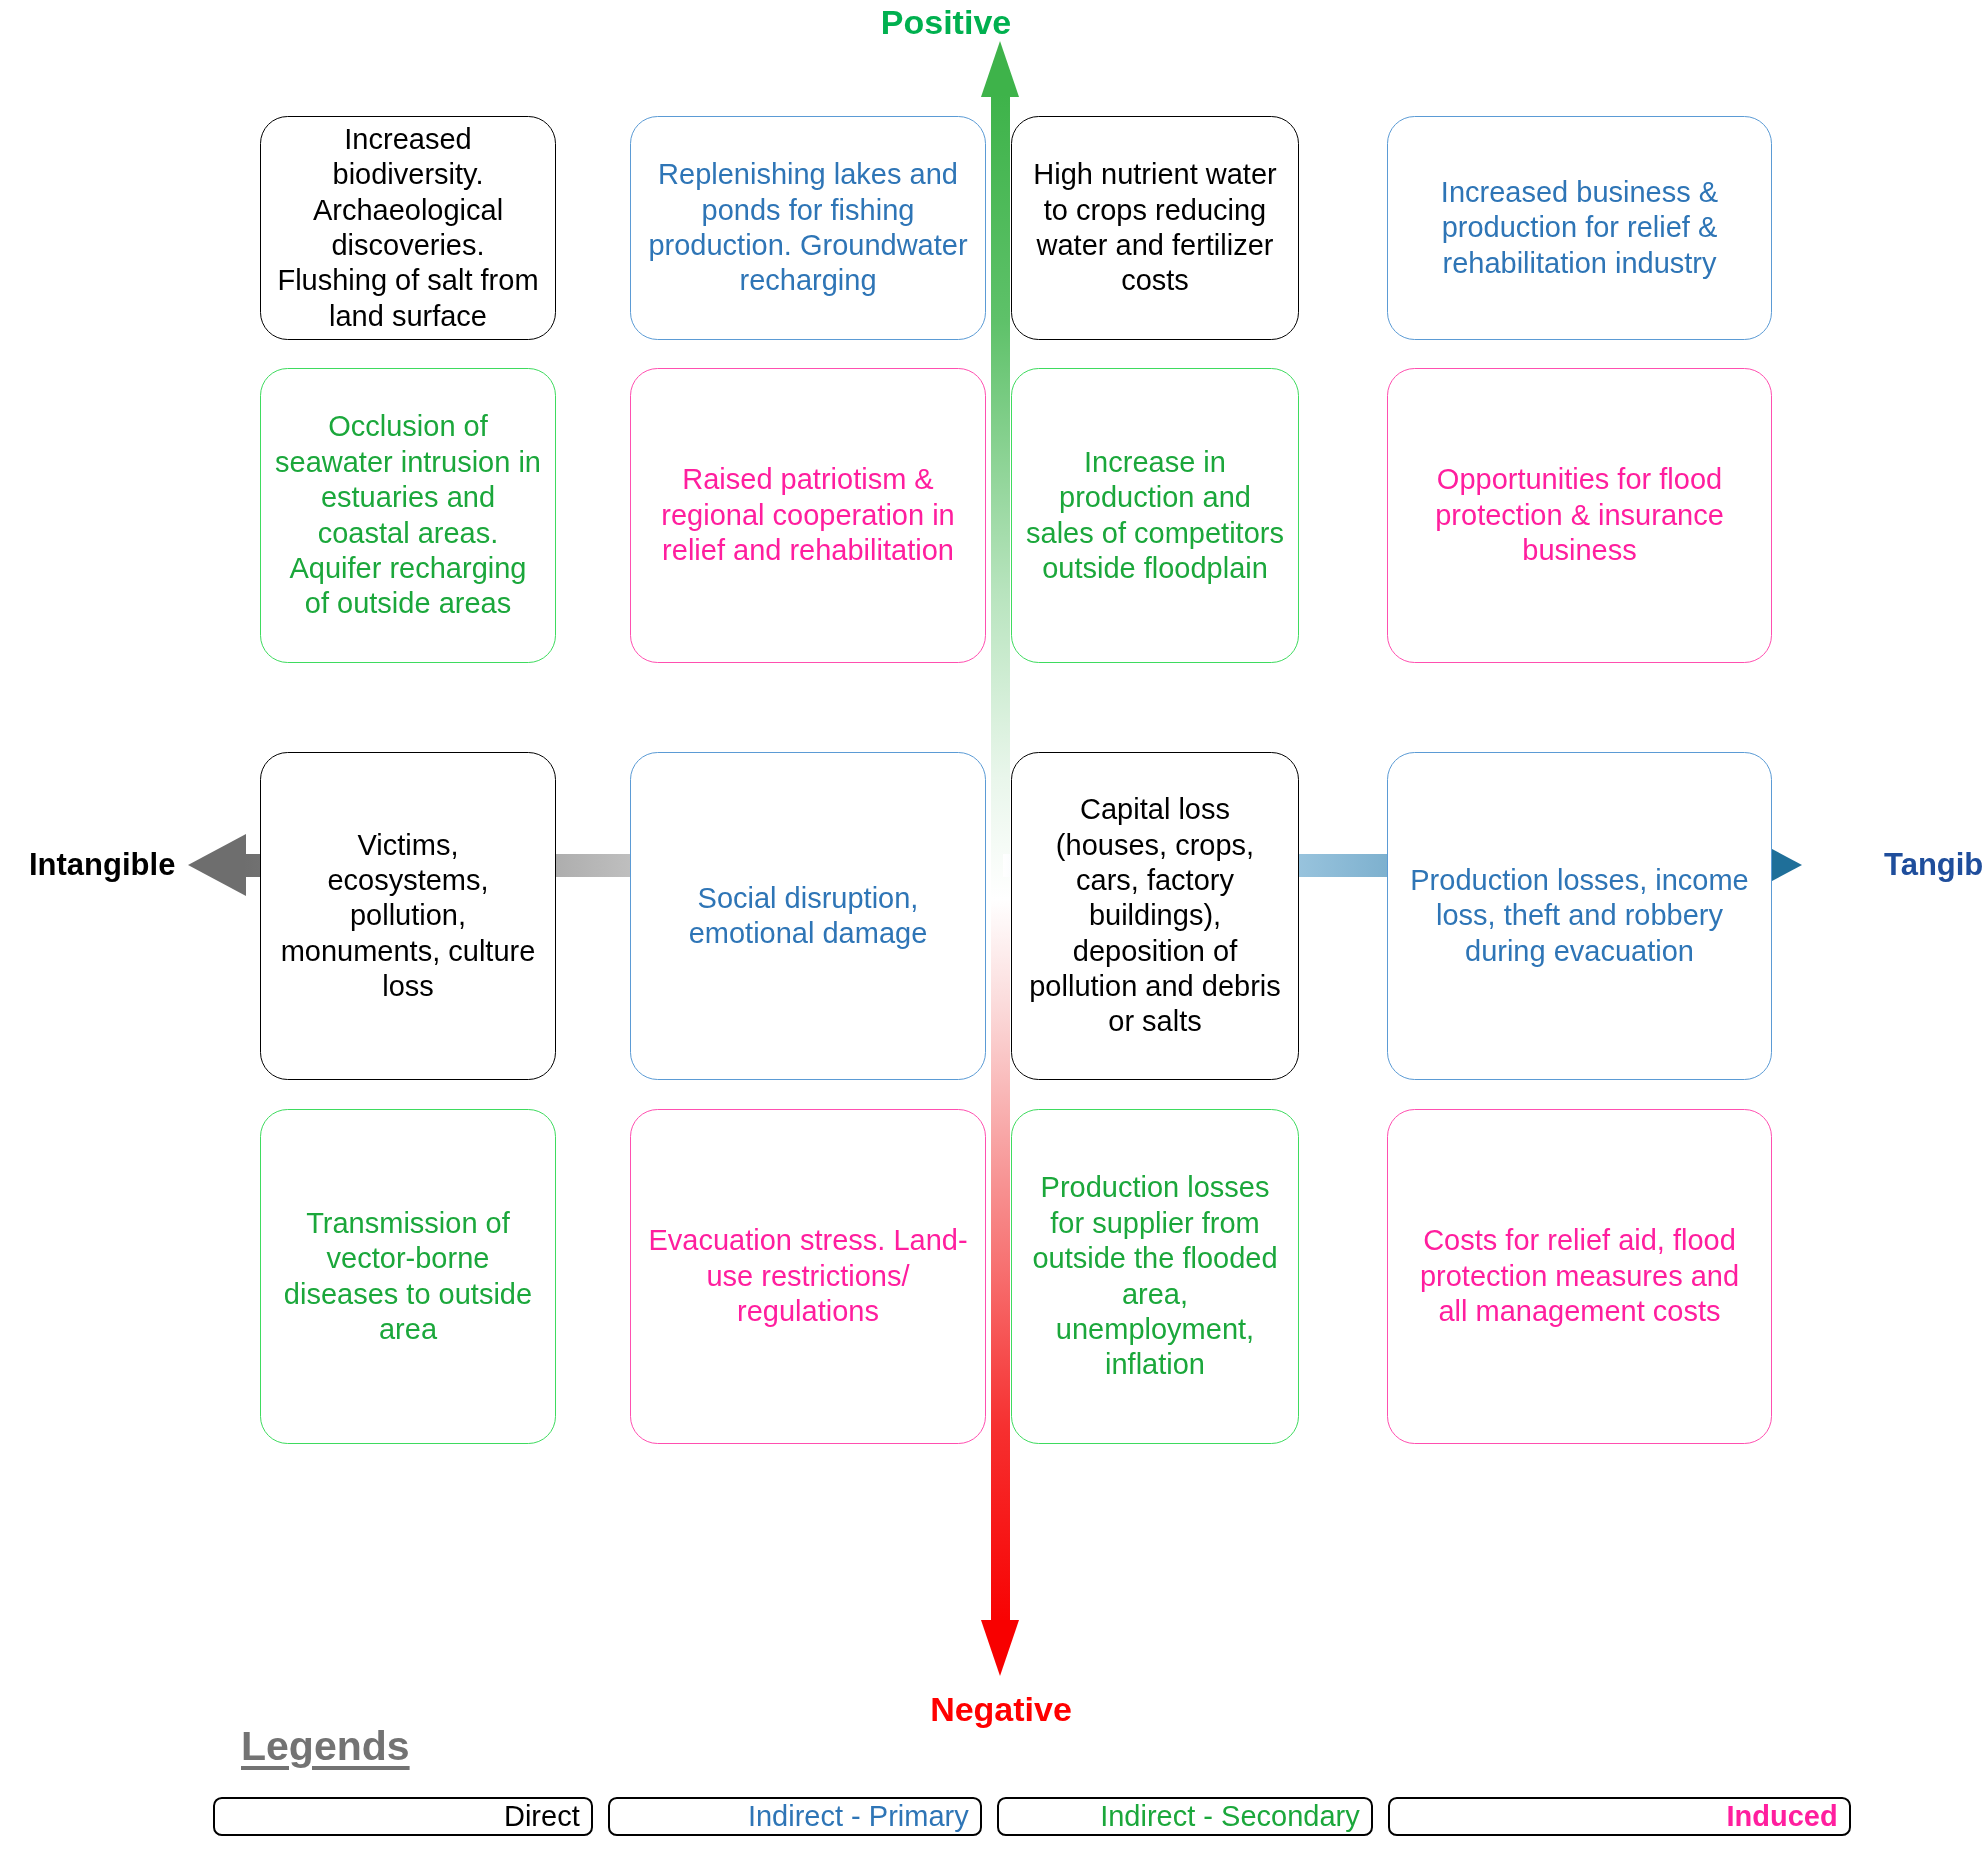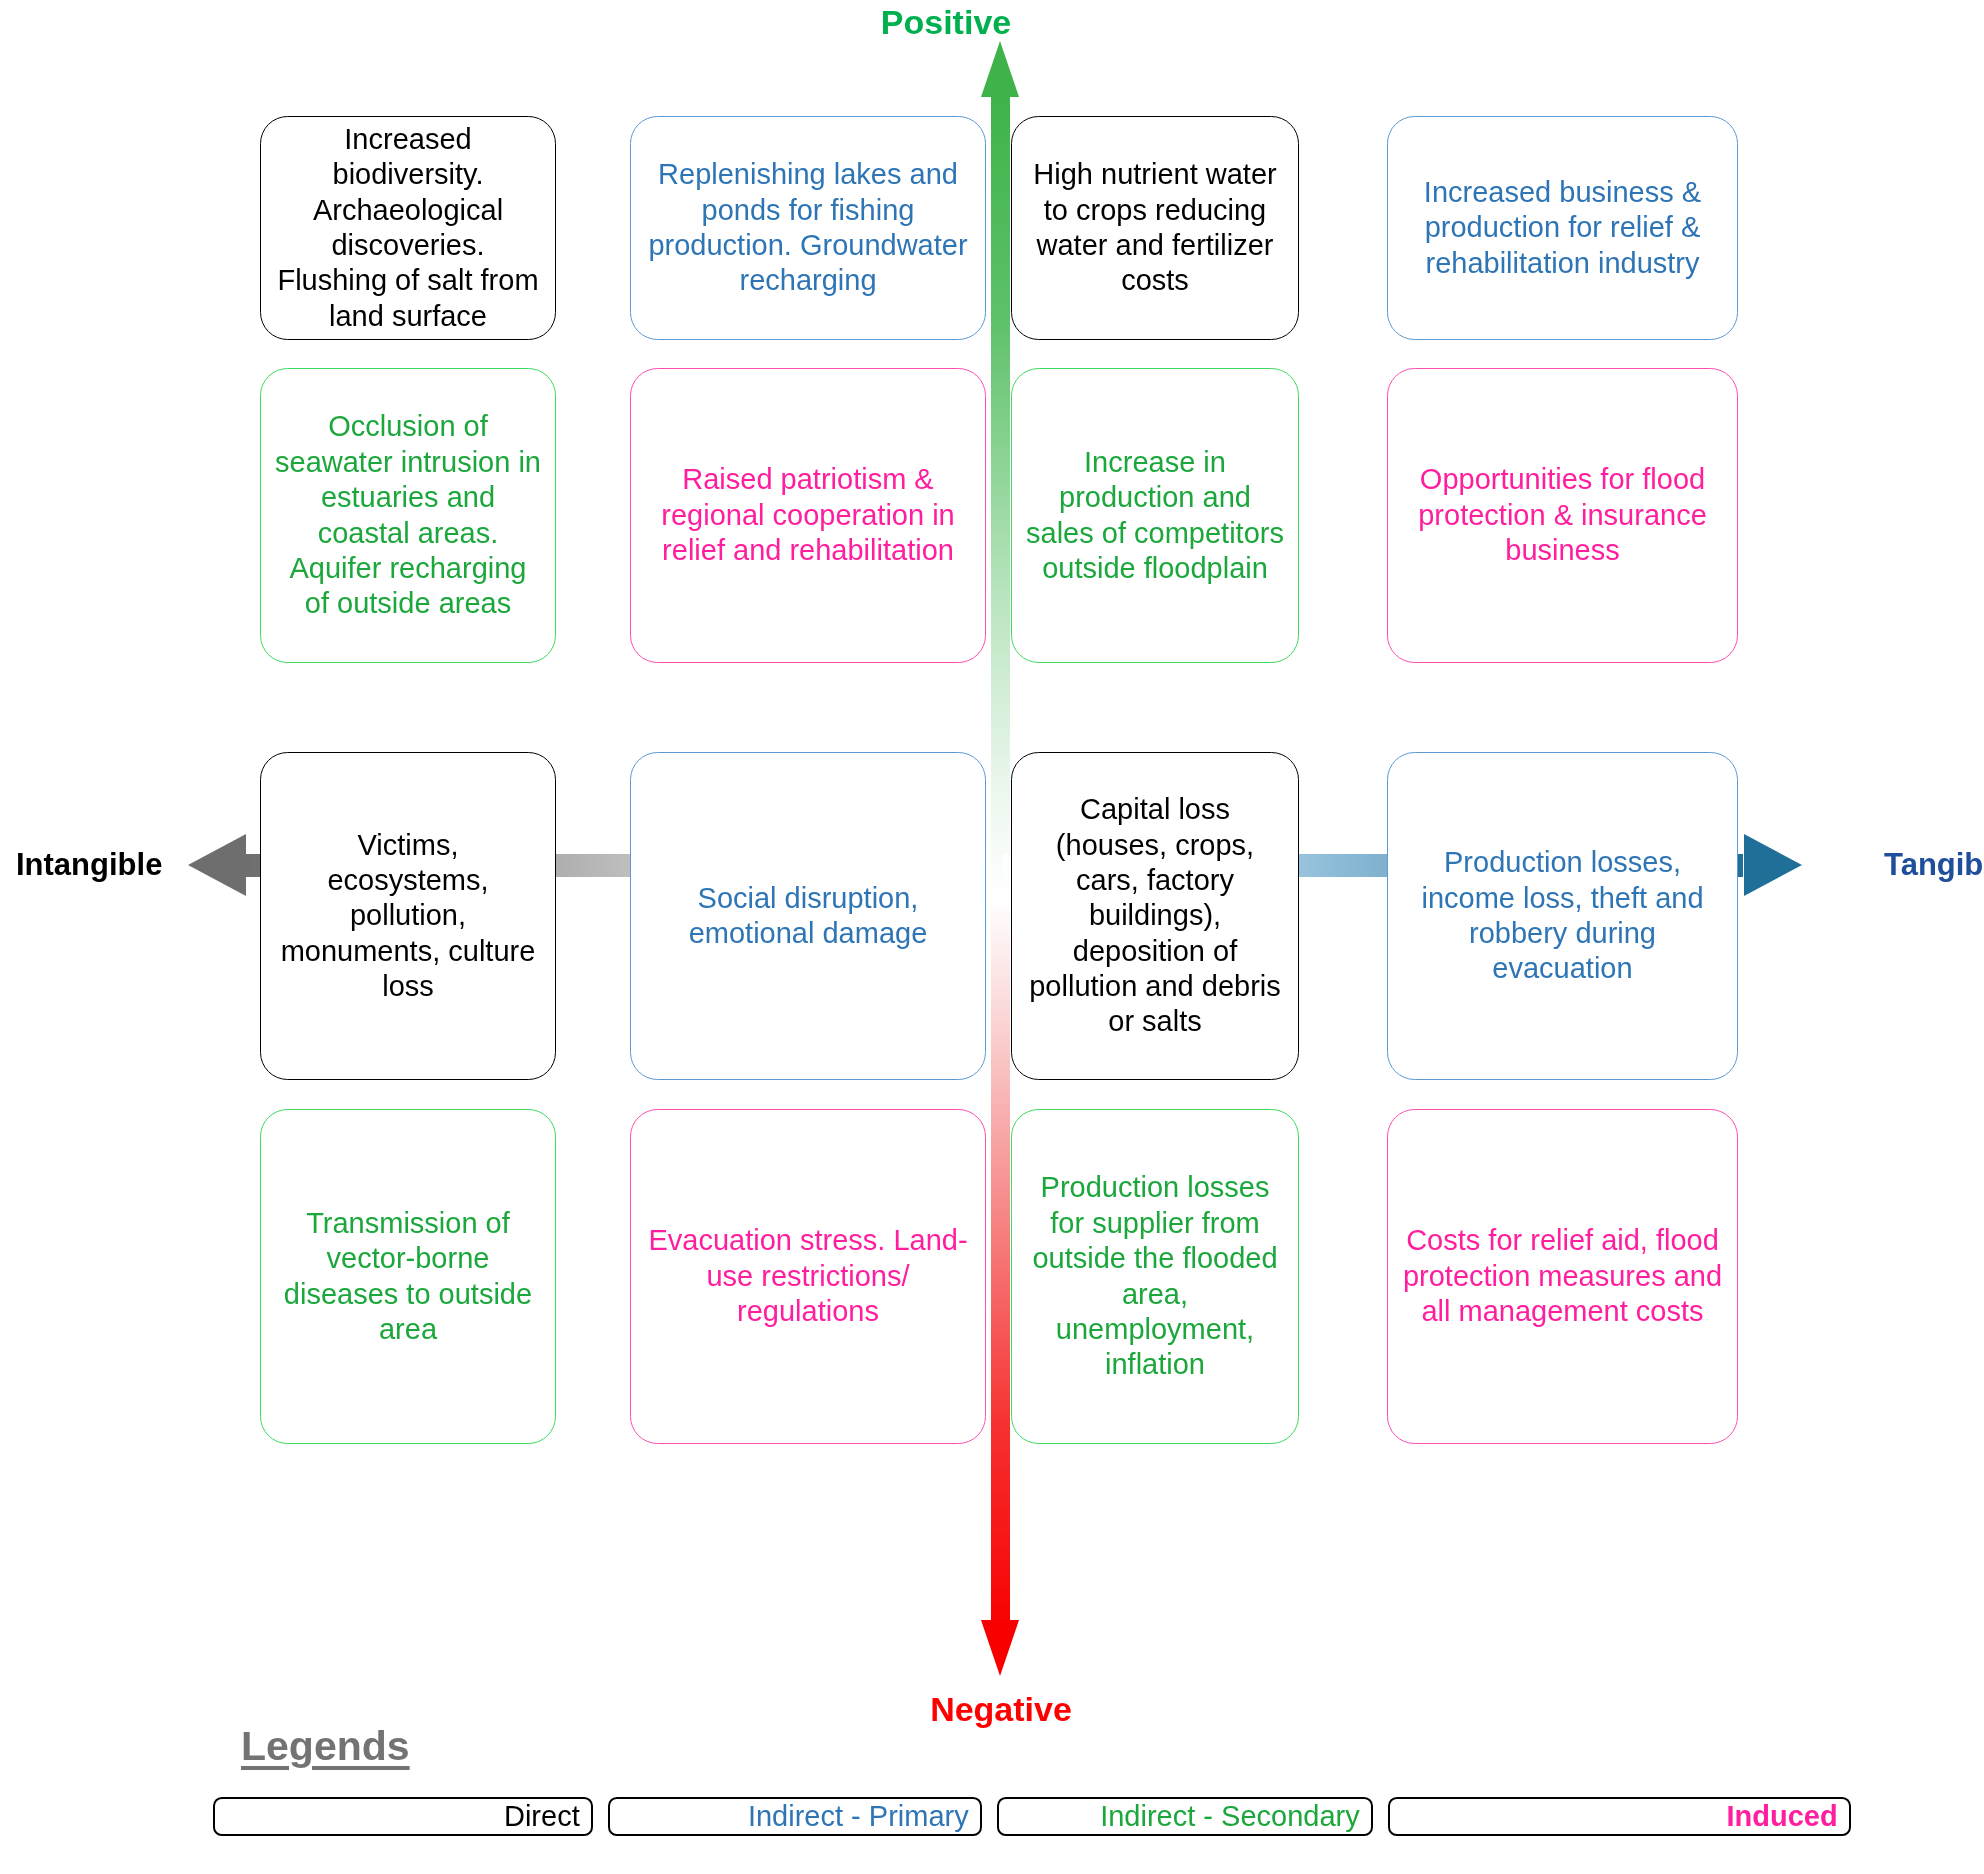--- a/index.html
+++ b/index.html
@@ -71,21 +71,21 @@
 
   
   .axis-label{
     position:absolute;
     font-weight:bold;
     white-space:nowrap;
     line-height:1;
   }
   #label-positive{ left:946px; top:5px; font-size:34px; color:#00B04F; transform:translateX(-50%); }
   #label-negative{ left:1001px; top:1692px; font-size:34px; color:#FF0000; transform:translateX(-50%); }
-  #label-intangible{ left:16px; top:849px; font-size:31px; color:#000000; }
+  #label-intangible{ left:29px; top:849px; font-size:31px; color:#000000; }
   #label-tangible{  left:1884px; top:849px; font-size:31px; color:#1F4E9C; }
 
   
   #quadrant-grid{
     position:absolute;
     left:260px; top:116px;
     width:1517px; height:1479px;
   }
   .impact-box{
     position:absolute;
@@ -100,21 +100,21 @@
     padding:8.8px 13.8px;
     font-size:29px;
     line-height:1.22;
   }
   .impact-box span{ display:block; }
 
   
   .c0{ left:0px;    width:296px; }
   .c1{ left:370px;  width:356px; }
   .c2{ left:751px; width:288px; }
-  .c3{ left:1127px; width:351px; }
+  .c3{ left:1127px; width:385px; }
 
   .r0{ top:0px;    height:224px; }
   .r1{ top:252px;  height:295px; }
   .r2{ top:636px; height:328px; }
   .r3{ top:993px; height:335px; }
 
   
   .cat-direct   { border-color:#000000; color:#000000; }
   .cat-primary  { border-color:#5B9BD5; color:#2E75B6; }
   .cat-secondary{ border-color:#3EDB5E; color:#1BA73B; }

